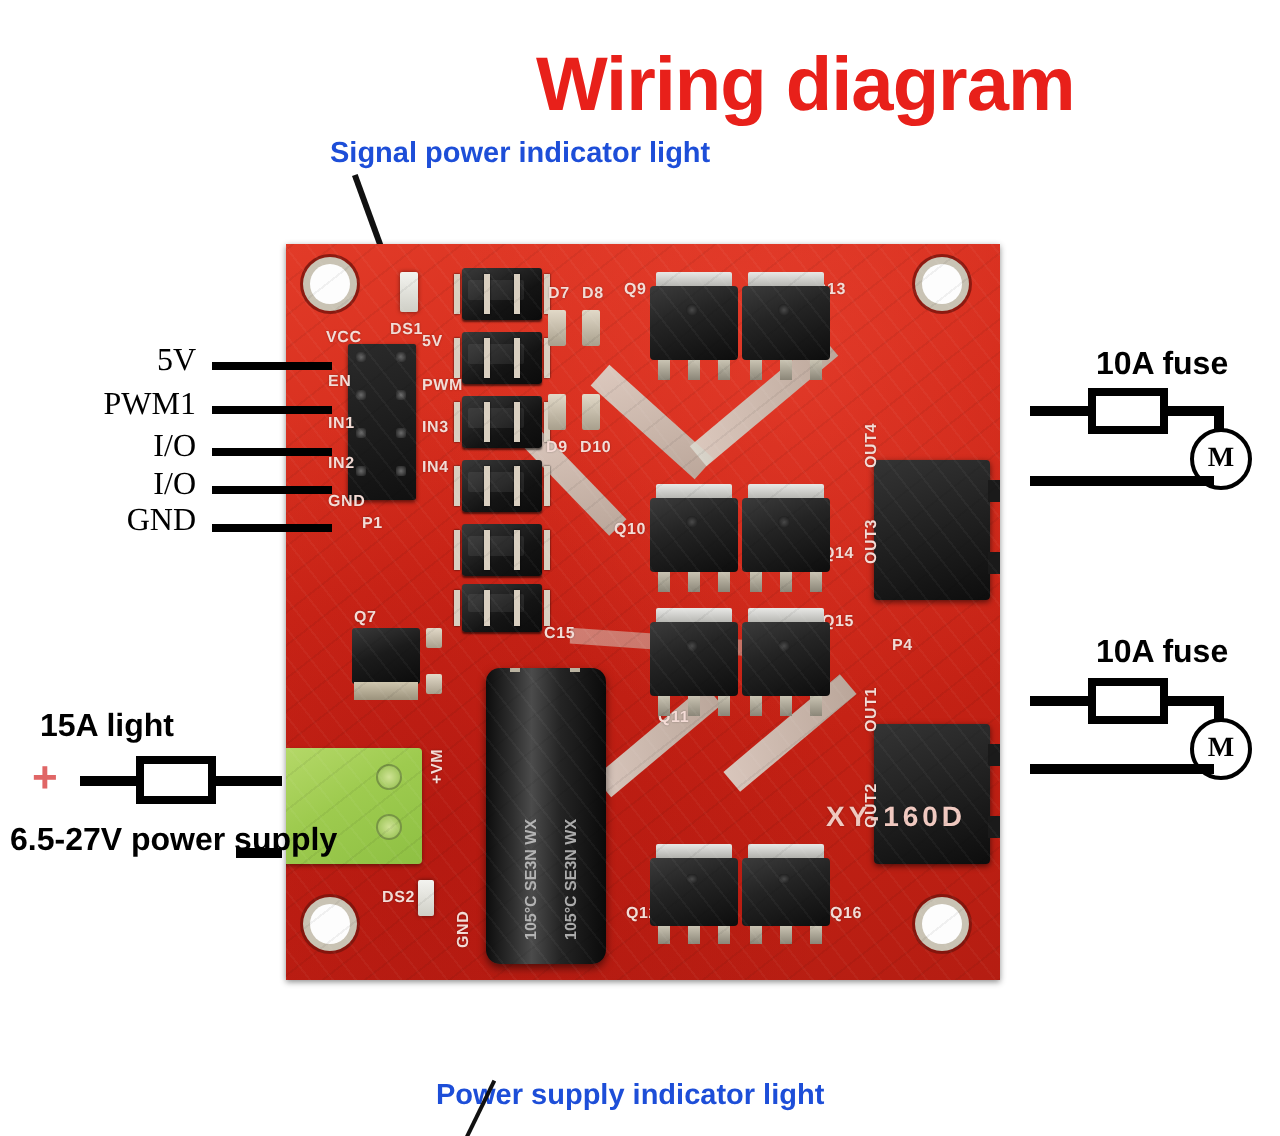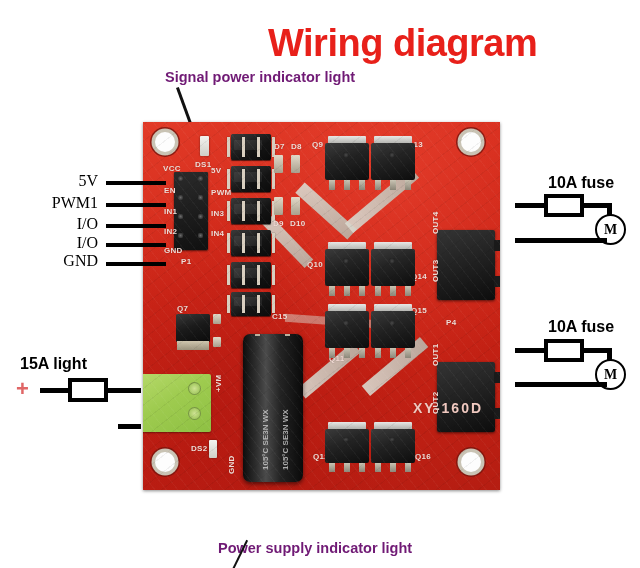--- a/index.html
+++ b/index.html
@@ -18,21 +18,21 @@
     font-size:38px; font-weight:bold;
     color:#e8201a;
     letter-spacing:-0.5px;
     white-space:nowrap;
     font-family:"Liberation Sans", sans-serif;
   }
 
   
   .anno{
     position:absolute;
-    font-size:14.5px; font-weight:bold; color:#701a75;
+    font-size:14.5px; font-weight:bold; color:#1d4ed8;
     white-space:nowrap;
     font-family:"Liberation Sans", sans-serif;
   }
   .anno-signal{ left:165px; top:69px; }
   .anno-power{ left:218px; top:540px; }
 
   
   .leader{position:absolute;background:#111;transform-origin:0 0;}
 
   
@@ -401,20 +401,21 @@
   <div class="wire" style="left:106px;top:243px;width:60px;height:4px;"></div>
 
   <div class="pinlabel" style="left:28px;top:252px;width:70px;">GND</div>
   <div class="wire" style="left:106px;top:262px;width:60px;height:4px;"></div>
 
   <div class="fuselabel" style="left:20px;top:355px;">15A light</div>
   <div class="plus" style="left:16px;top:378px;">+</div>
   <div class="wire" style="left:40px;top:388px;width:30px;height:5px;"></div>
   <div class="fusebox" style="left:68px;top:378px;width:40px;height:24px;"></div>
   <div class="wire" style="left:107px;top:388px;width:34px;height:5px;"></div>
+  <div class="supplylabel" style="left:5px;top:412px;">6.5-27V power supply</div>
 
   <div class="wire" style="left:118px;top:424px;width:23px;height:5px;"></div>
 
   <div class="fuselabel" style="left:548px;top:174px;">10A fuse</div>
   <div class="wire" style="left:515px;top:203px;width:30px;height:5px;"></div>
   <div class="fusebox" style="left:544px;top:194px;width:40px;height:23px;"></div>
   <div class="wire" style="left:583px;top:203px;width:29px;height:5px;"></div>
   <div class="wire" style="left:607px;top:203px;width:5px;height:14px;"></div>
   <div class="motor" style="left:595px;top:214px;width:27px;height:27px;">M</div>
   <div class="wire" style="left:515px;top:238px;width:92px;height:5px;"></div>

